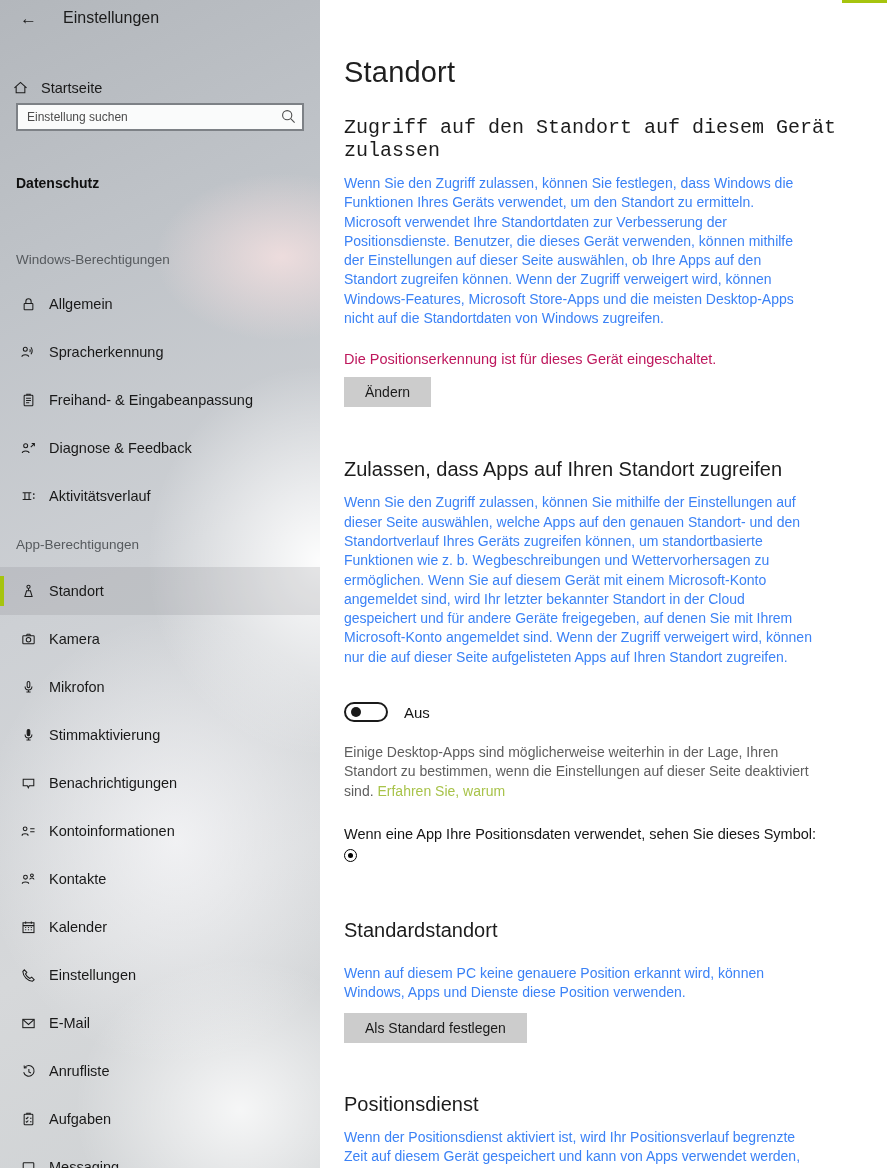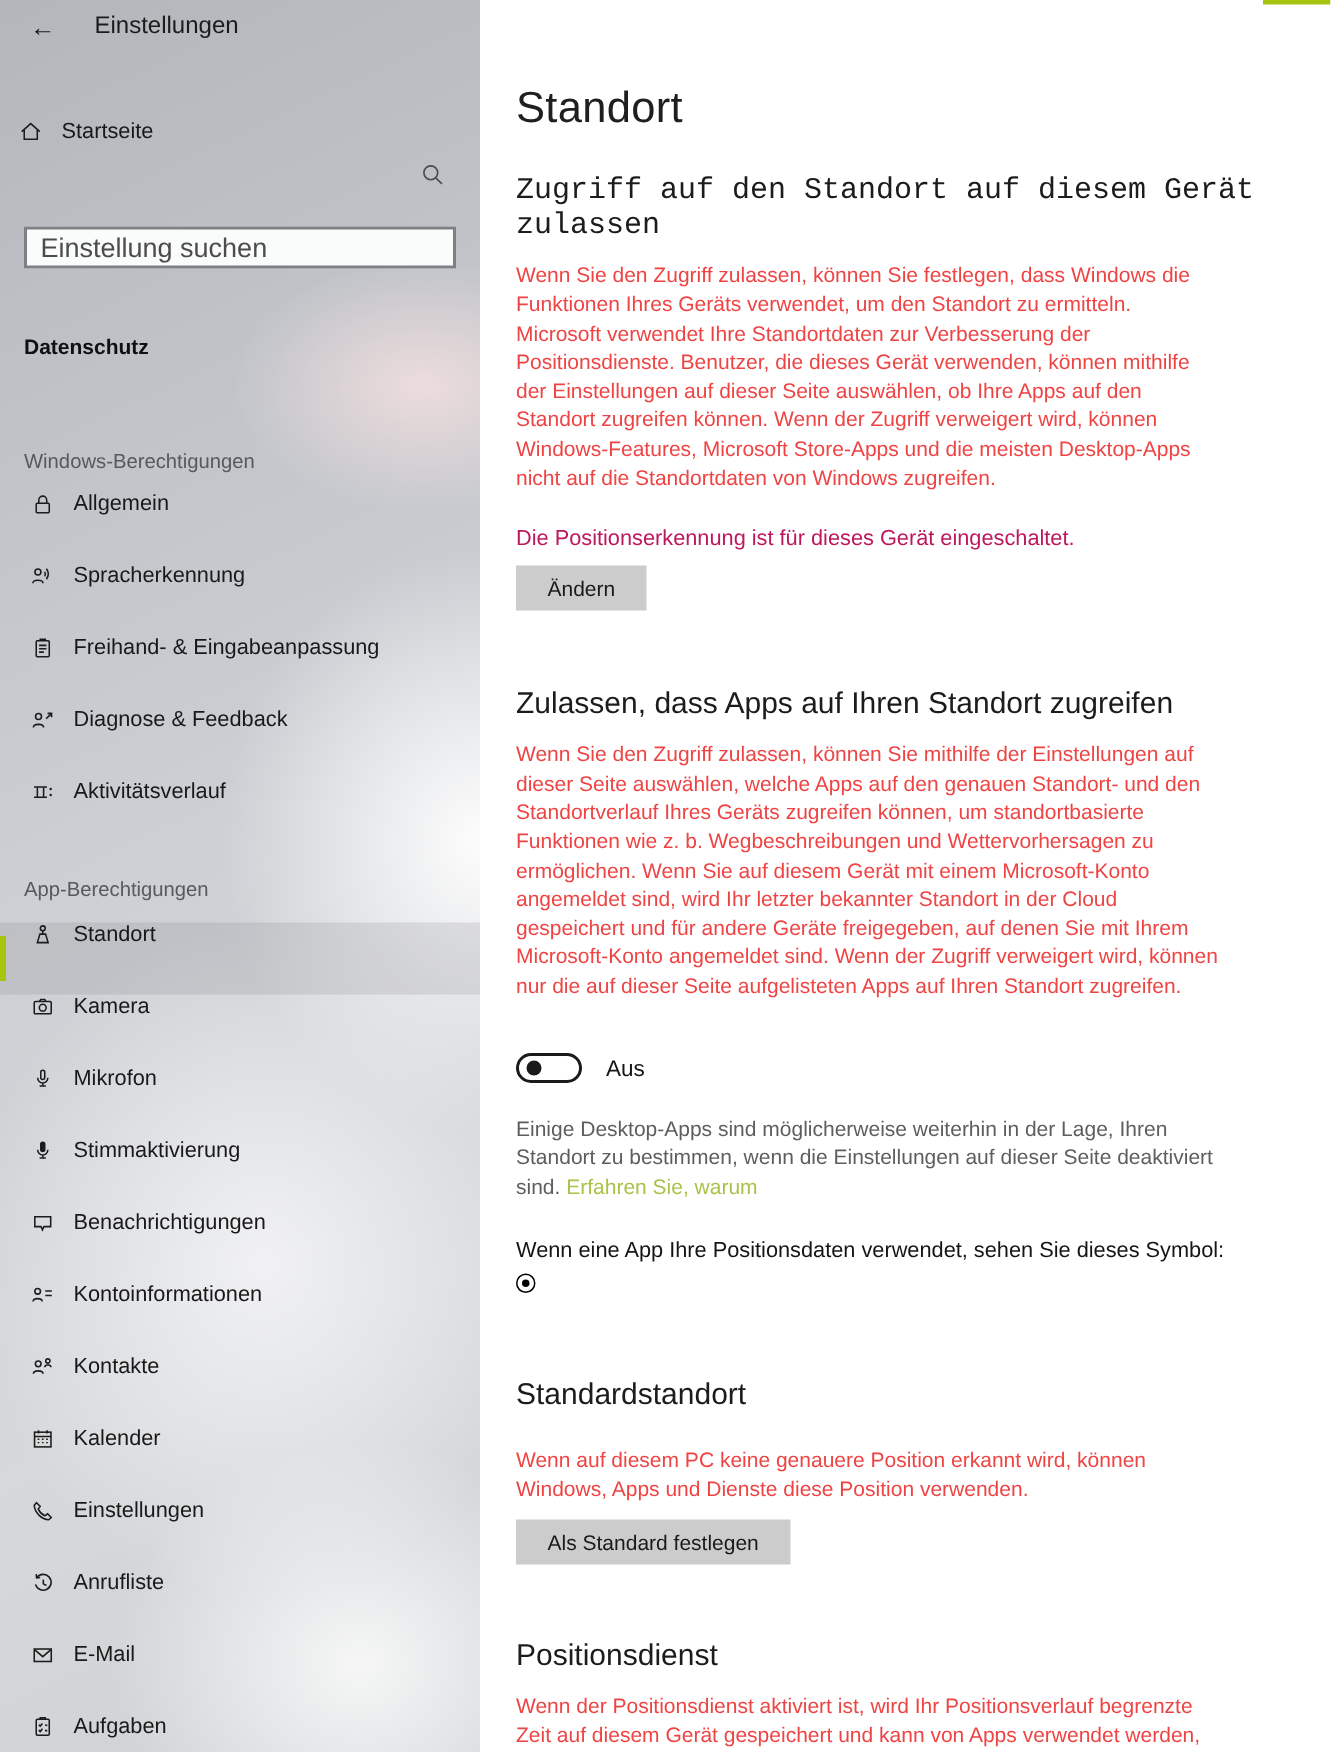--- a/index.html
+++ b/index.html
@@ -26,54 +26,54 @@
   .sb-title { font-size:16px; margin-left:17px; color:#1b1b1b; }
 
   .home-row { display:flex; align-items:flex-end; height:44px; margin-top:16px; padding-left:12px; }
   .nav-ico { width:17px; height:17px; flex:0 0 17px; color:#1c1c1c; }
   .nav-ico svg { width:17px; height:17px; display:block; }
   .home-row .lbl, .nav-item .lbl { margin-left:12px; font-size:14.5px; color:#191919; }
 
   .search-wrap { margin:7px 16px 0 16px; position:relative; }
   .search-input {
     width:288px; height:28px; border:2px solid #7d8186; background:#fafbfb;
-    font-family:inherit; font-size:18px; color:#3f3f3f; padding:0 30px 0 9px; outline:none;margin-top:48px;
+    font-family:inherit; font-size:12px; color:#3f3f3f; padding:0 30px 0 9px; outline:none;
   }
   .search-input::placeholder { color:#4c4c4c; opacity:1; }
   .search-ico { position:absolute; right:8px; top:6px; width:15px; height:15px; color:#4c4c4c; }
   .search-ico svg { width:15px; height:15px; display:block; }
 
   .category { margin:44px 0 0 16px; font-size:14px; font-weight:bold; color:#101010; }
 
   .sec-title { margin-left:16px; font-size:13.5px; color:#565a5e; }
   .sec-title.win { margin-top:61px; }
   .sec-title.app { margin-top:17px; }
   .nav-list.win { margin-top:13px; }
   .nav-list.app { margin-top:15px; }
 
-  .nav-item { position:relative; display:flex; align-items:flex-start; height:48px; padding-left:20px; cursor:default; }
+  .nav-item { position:relative; display:flex; align-items:center; height:48px; padding-left:20px; cursor:default; }
   .nav-item.selected { background:rgba(120,124,128,.18); }
   .nav-item.selected::before {
     content:""; position:absolute; left:0; top:9px; width:4px; height:30px; background:var(--accent);
   }
 
   
   .main {
     position:absolute; left:320px; top:0; width:567px; height:1168px;
     background:#fff; padding:0 0 0 24px;
   }
   .accent-strip { position:absolute; left:842px; top:0; width:45px; height:3px; background:var(--accent); }
 
   .page-title { margin-top:56px; font-size:29px; font-weight:300; color:#1f1f1f; letter-spacing:.2px; }
   h2 { font-size:20px; font-weight:400; color:#1c1c1c; }
   .h2-1 { margin-top:27px;font-family:Liberation Mono, monospace; }
   .h2-2 { margin-top:51px; }
   .h2-3 { margin-top:57px; }
   .h2-4 { margin-top:50px; }
-  .body-p { width:468px; font-size:14px; line-height:19.3px; color:#ef4444; margin-top:12px; }
+  .body-p { width:468px; font-size:14px; line-height:19.3px; color:#3b82f6; margin-top:12px; }
   .status-line { margin-top:23px; font-size:14.5px; color:#be185d; }
   .btn {
     display:inline-block; margin-top:10px; background:var(--btn); border:none;
     font-family:inherit; font-size:14px; color:#1a1a1a; height:30px; padding:0 21px; cursor:default;
   }
   .toggle-row { display:flex; align-items:center; margin-top:35px; }
   .toggle {
     position:relative; width:44px; height:20px; border:2px solid #1a1a1a; border-radius:11px; background:#fff;
   }
   .toggle .knob { position:absolute; left:5px; top:3px; width:10px; height:10px; border-radius:50%; background:#1a1a1a; }
@@ -254,35 +254,35 @@
       <span class="nav-ico">
         <svg viewBox="0 0 18 18" fill="none" stroke="currentColor" stroke-width="1.1">
             <path d="M4.6 3 L7.2 5.6 L5.8 7.5 C6.7 9.4 8.6 11.3 10.5 12.2 L12.4 10.8 L15 13.4 L13.2 15 C8.2 14.8 3.2 9.8 3 4.8 Z"></path>
           </svg>
       </span>
       <span class="lbl">Einstellungen</span>
     </div>
     <div class="nav-item">
       <span class="nav-ico">
         <svg viewBox="0 0 18 18" fill="none" stroke="currentColor" stroke-width="1.1">
+            <rect x="3" y="4.6" width="12" height="8.8"></rect>
+            <path d="M3.2 5 L9 10 L14.8 5"></path>
+          </svg>
+      </span>
+      <span class="lbl">E-Mail</span>
+    </div>
+    <div class="nav-item">
+      <span class="nav-ico">
+        <svg viewBox="0 0 18 18" fill="none" stroke="currentColor" stroke-width="1.1">
             <path d="M4.8 5 A5.6 5.6 0 1 1 3.9 9.8"></path>
             <path d="M4.4 2.6 L4.6 5.2 L7.2 5"></path>
             <path d="M9.4 6.4 V9.4 L11.6 10.6"></path>
           </svg>
       </span>
       <span class="lbl">Anrufliste</span>
-    </div>
-    <div class="nav-item">
-      <span class="nav-ico">
-        <svg viewBox="0 0 18 18" fill="none" stroke="currentColor" stroke-width="1.1">
-            <rect x="3" y="4.6" width="12" height="8.8"></rect>
-            <path d="M3.2 5 L9 10 L14.8 5"></path>
-          </svg>
-      </span>
-      <span class="lbl">E-Mail</span>
     </div>
     <div class="nav-item">
       <span class="nav-ico">
         <svg viewBox="0 0 18 18" fill="none" stroke="currentColor" stroke-width="1.1">
             <rect x="4.4" y="3.4" width="9.2" height="11.2" rx="0.8"></rect>
             <path d="M7.2 3.4 V2.4 H10.8 V3.4"></path>
             <path d="M6.2 7.2 l1 1 1.6-1.9 M6.2 11 l1 1 1.6-1.9 M10.6 7.6 h1.6 M10.6 11.4 h1.6"></path>
           </svg>
       </span>
       <span class="lbl">Aufgaben</span>

